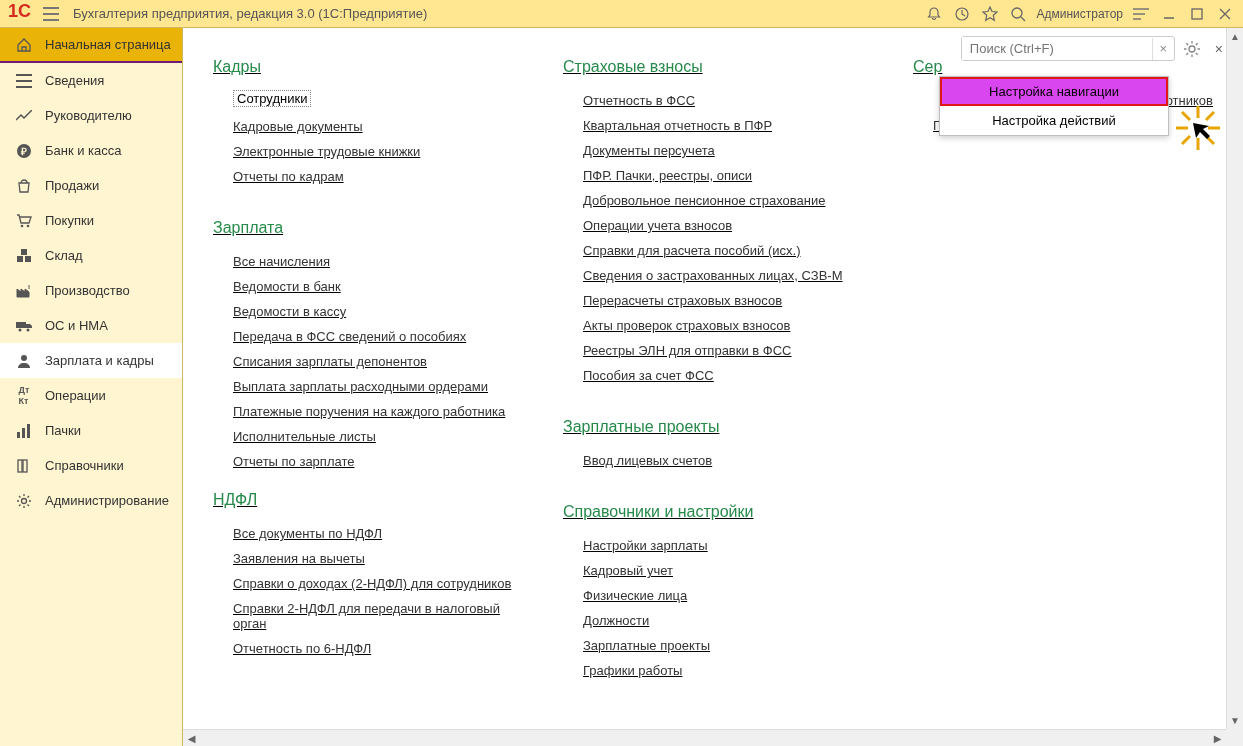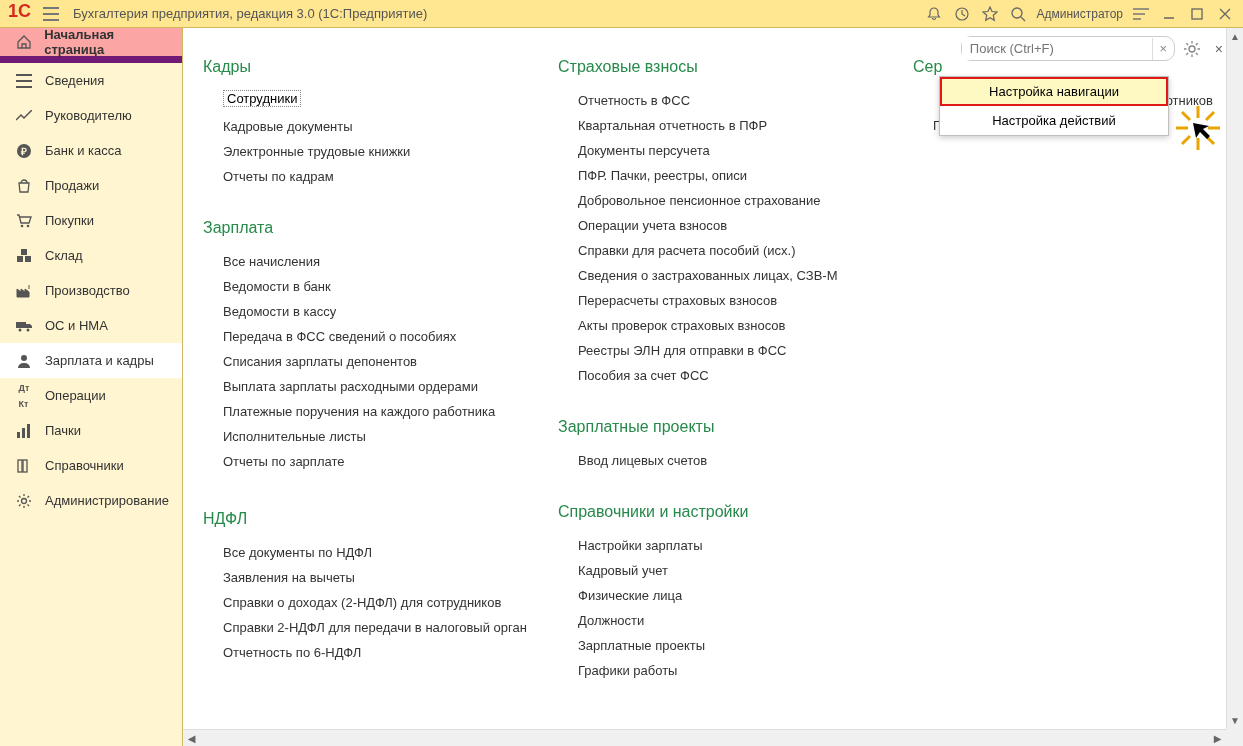--- a/index.html
+++ b/index.html
@@ -13,48 +13,48 @@
 .title-bar .right-controls { display: flex; align-items: center; gap: 0; }
 .title-bar .tb-btn { width: 28px; height: 28px; display: flex; align-items: center; justify-content: center; color: #666; cursor: pointer; }
 .title-bar .user-label { color: #555; font-size: 12px; margin: 0 4px; }
 
 
 .main { display: flex; height: calc(100% - 28px); }
 
 
 .sidebar { width: 183px; background: #fff5d0; border-right: 1px solid #d0b860; display: flex; flex-direction: column; }
 .sb-item { height: 35px; display: flex; align-items: center; padding: 0 10px 0 15px; color: #333; cursor: pointer; gap: 12px; }
-.sb-item.start { background: #fca5a5; border-bottom: 7px solid #701a75; font-weight: bold; }
+.sb-item.start { background: #eab308; border-bottom: 2px solid #701a75; }
 .sb-item.active { background: #fff; }
 .sb-item .sb-icon { width: 18px; height: 18px; display: flex; align-items: center; justify-content: center; color: #555; font-size: 14px; }
 .sb-item .sb-label { font-size: 13px; color: #333; }
 
 
 .content-wrapper { flex: 1; position: relative; background: #fff; display: flex; flex-direction: column; }
-.content { flex: 1; overflow: auto; padding: 30px 30px 10px 20px; position: relative; }
+.content { flex: 1; overflow: auto; padding: 30px 30px 10px 30px; position: relative; text-decoration: underline; }
 .columns { display: flex; gap: 30px; }
 .col { flex: 1; min-width: 0; }
 
 .section-title { color: #268a4a; font-size: 16px; margin-bottom: 12px; margin-top: 8px; }
 .section-title:first-child { margin-top: 0; }
 .link-item { color: #333; font-size: 13px; padding: 5px 0 5px 20px; cursor: pointer; display: block; }
 .link-boxed { border: 1px dotted #888; padding: 0 3px; display: inline-block; margin-left: 20px; margin-bottom: 7px; margin-top: 2px; cursor: pointer; }
 
 
 .content-toolbar { position: absolute; top: 8px; right: 20px; display: flex; align-items: center; gap: 8px; }
-.search-box { display: flex; align-items: center; border: 1px solid #ccc; border-radius: 10px; background: #fff; }
+.search-box { display: flex; align-items: center; border: 1px solid #ccc; border-radius: 3px; background: #fff; }
 .search-input { border: none; outline: none; padding: 4px 8px; width: 190px; font-size: 13px; }
 .search-clear { width: 22px; height: 22px; display: flex; align-items: center; justify-content: center; color: #888; cursor: pointer; border-left: 1px solid #ddd; }
 .gear-btn { position: relative; cursor: pointer; }
 .close-panel-btn { cursor: pointer; color: #666; font-size: 14px; margin-left: 6px; }
 
 
 .dropdown-menu { position: absolute; top: 48px; right: 74px; width: 230px; background: #fff; border: 1px solid #c0c0c0; box-shadow: 0 2px 6px rgba(0,0,0,0.2); z-index: 100; }
 .dd-item { padding: 7px 16px; font-size: 13px; text-align: center; cursor: pointer; }
-.dd-item.highlighted { background: #fef9c3; border: 2px solid #e01818; padding: 5px 26px; }
+.dd-item.highlighted { background: #d946ef; border: 2px solid #e01818; padding: 5px 26px; }
 
 
 .cursor-burst { position: absolute; top: 75px; right: 20px; pointer-events: none; z-index: 200; }
 
 
 .vscroll { position: absolute; right: 0; top: 0; bottom: 17px; width: 17px; background: #f0f0f0; border-left: 1px solid #ddd; }
 .vscroll .vup, .vscroll .vdown { height: 17px; display: flex; align-items: center; justify-content: center; color: #666; font-size: 10px; }
 .vscroll .vdown { position: absolute; bottom: 0; width: 100%; }
 .hscroll { position: absolute; left: 0; right: 17px; bottom: 0; height: 17px; background: #f0f0f0; border-top: 1px solid #ddd; }
 .hscroll .hleft, .hscroll .hright { width: 17px; height: 17px; display: flex; align-items: center; justify-content: center; color: #666; font-size: 10px; position: absolute; }
@@ -208,21 +208,21 @@
       <span class="sb-icon">
           <svg width="16" height="16" viewBox="0 0 16 16">
             <circle cx="8" cy="5" r="3" fill="#555"></circle>
             <path d="M2 15c0-3 2.5-5 6-5s6 2 6 5" fill="#555"></path>
           </svg>
         </span>
       <span class="sb-label">Зарплата и кадры</span>
     </div>
     <div class="sb-item">
       <span class="sb-icon">
-          <span style="font-size:9px;font-weight:bold;color:#555;line-height:16px">Дт<br>Кт</span>
+          <span style="font-size:9px;font-weight:bold;color:#555;line-height:11px">Дт<br>Кт</span>
         </span>
       <span class="sb-label">Операции</span>
     </div>
     <div class="sb-item">
       <span class="sb-icon">
           <svg width="16" height="14" viewBox="0 0 16 14">
             <rect x="1" y="8" width="3" height="6" fill="#555"></rect>
             <rect x="6" y="4" width="3" height="10" fill="#555"></rect>
             <rect x="11" y="0" width="3" height="14" fill="#555"></rect>
           </svg>
@@ -293,21 +293,21 @@
           <span class="link-item">Все начисления</span>
           <span class="link-item">Ведомости в банк</span>
           <span class="link-item">Ведомости в кассу</span>
           <span class="link-item">Передача в ФСС сведений о пособиях</span>
           <span class="link-item">Списания зарплаты депонентов</span>
           <span class="link-item">Выплата зарплаты расходными ордерами</span>
           <span class="link-item">Платежные поручения на каждого работника</span>
           <span class="link-item">Исполнительные листы</span>
           <span class="link-item">Отчеты по зарплате</span>
 
-          <div class="section-title" style="margin-top:36px">НДФЛ</div>
+          <div class="section-title" style="margin-top:17px">НДФЛ</div>
           <span class="link-item">Все документы по НДФЛ</span>
           <span class="link-item">Заявления на вычеты</span>
           <span class="link-item">Справки о доходах (2-НДФЛ) для сотрудников</span>
           <span class="link-item">Справки 2-НДФЛ для передачи в налоговый орган</span>
           <span class="link-item">Отчетность по 6-НДФЛ</span>
         </div>
 
         <div class="col">
           <div class="section-title">Страховые взносы</div>
           <span class="link-item">Отчетность в ФСС</span>

